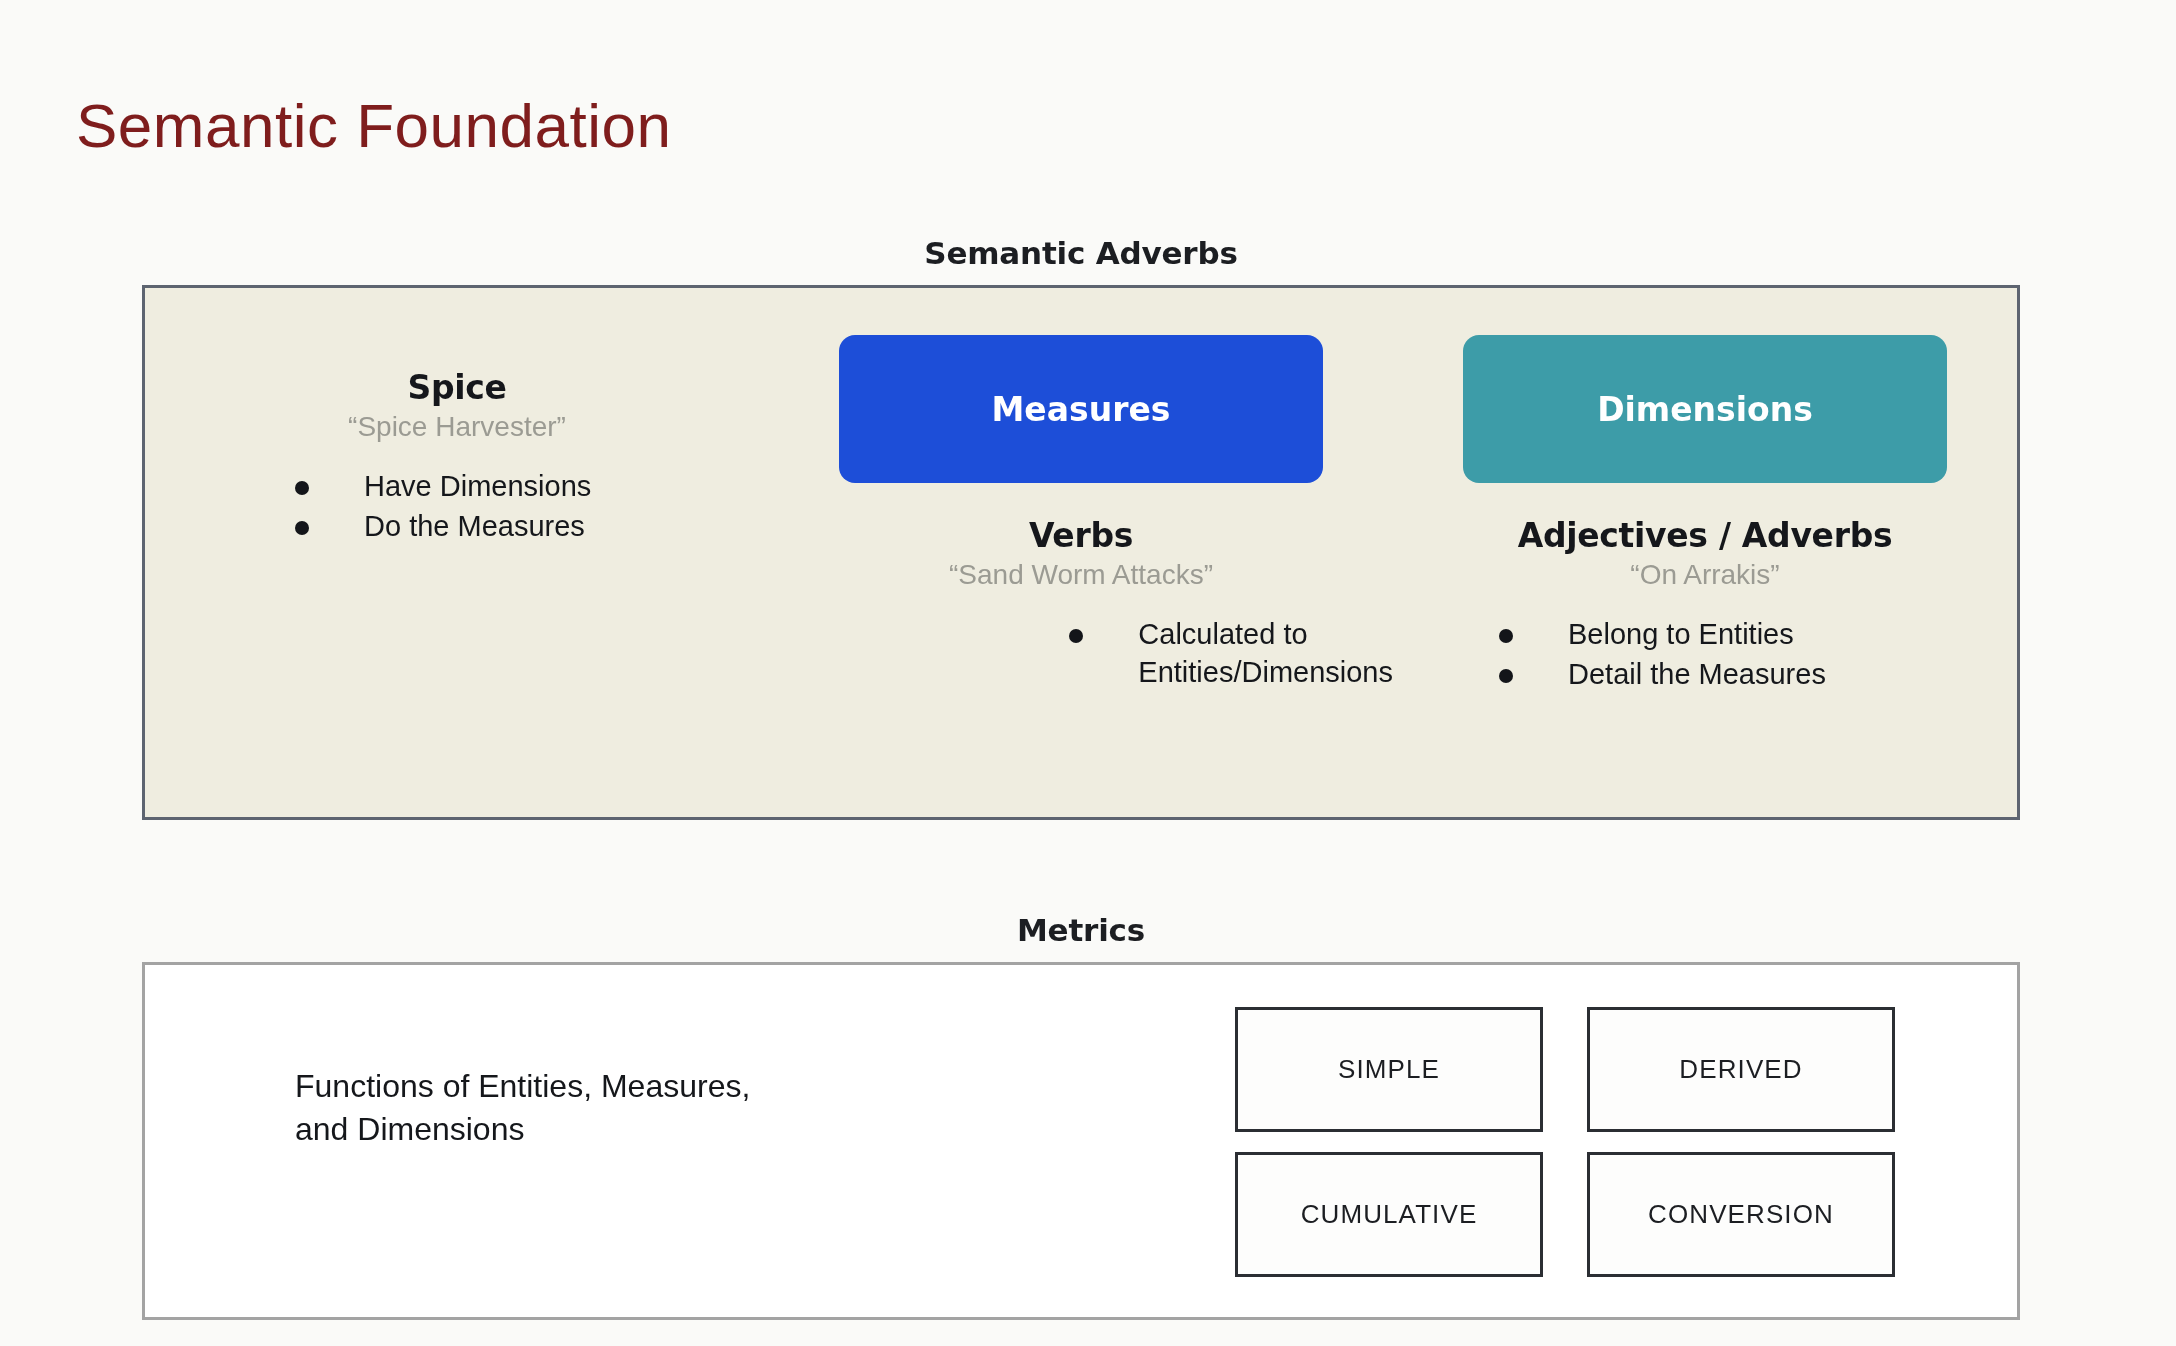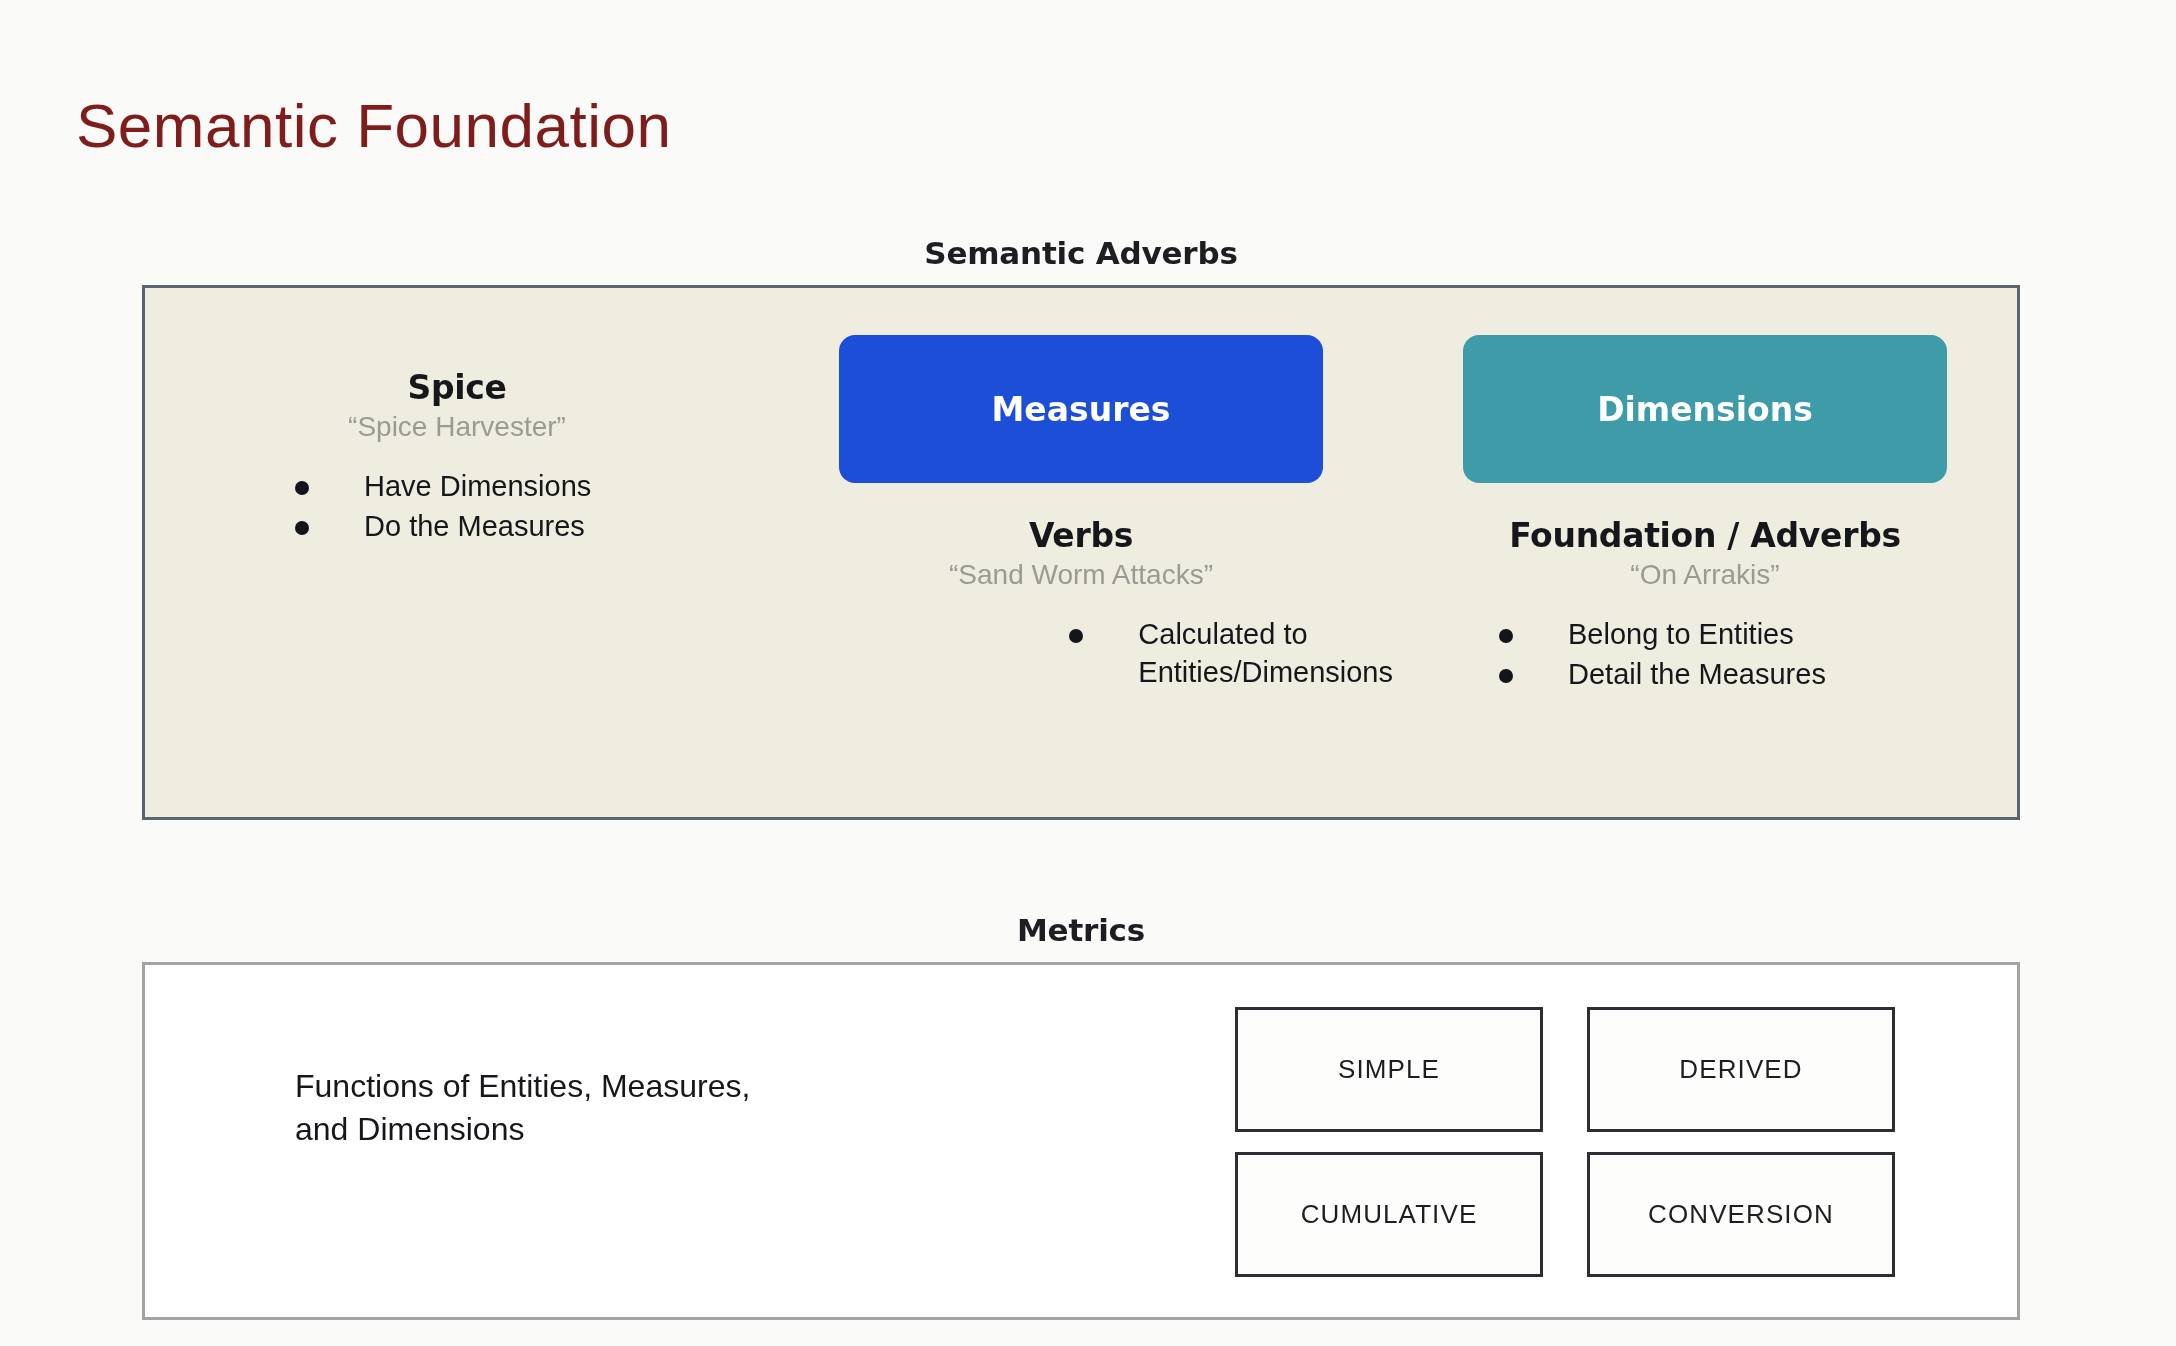--- a/index.html
+++ b/index.html
@@ -217,21 +217,21 @@
       <li class="sm-bullet-row">
         <span class="bullet-dot"></span>
         <span class="bullet-text">Calculated to
 Entities/Dimensions</span>
       </li>
     </ul>
   </div>
 
   <div class="sm-column">
     <div class="sm-chip" style="background:#3D9CA8;">Dimensions</div>
-    <div class="sm-part-of-speech">Foundation / Adverbs</div>
+    <div class="sm-part-of-speech">Adjectives / Adverbs</div>
     <div class="sm-example">“On Arrakis”</div>
     <ul class="sm-bullets">
       <li class="sm-bullet-row">
         <span class="bullet-dot"></span>
         <span class="bullet-text">Belong to Entities</span>
       </li>
       <li class="sm-bullet-row">
         <span class="bullet-dot"></span>
         <span class="bullet-text">Detail the Measures</span>
       </li>

